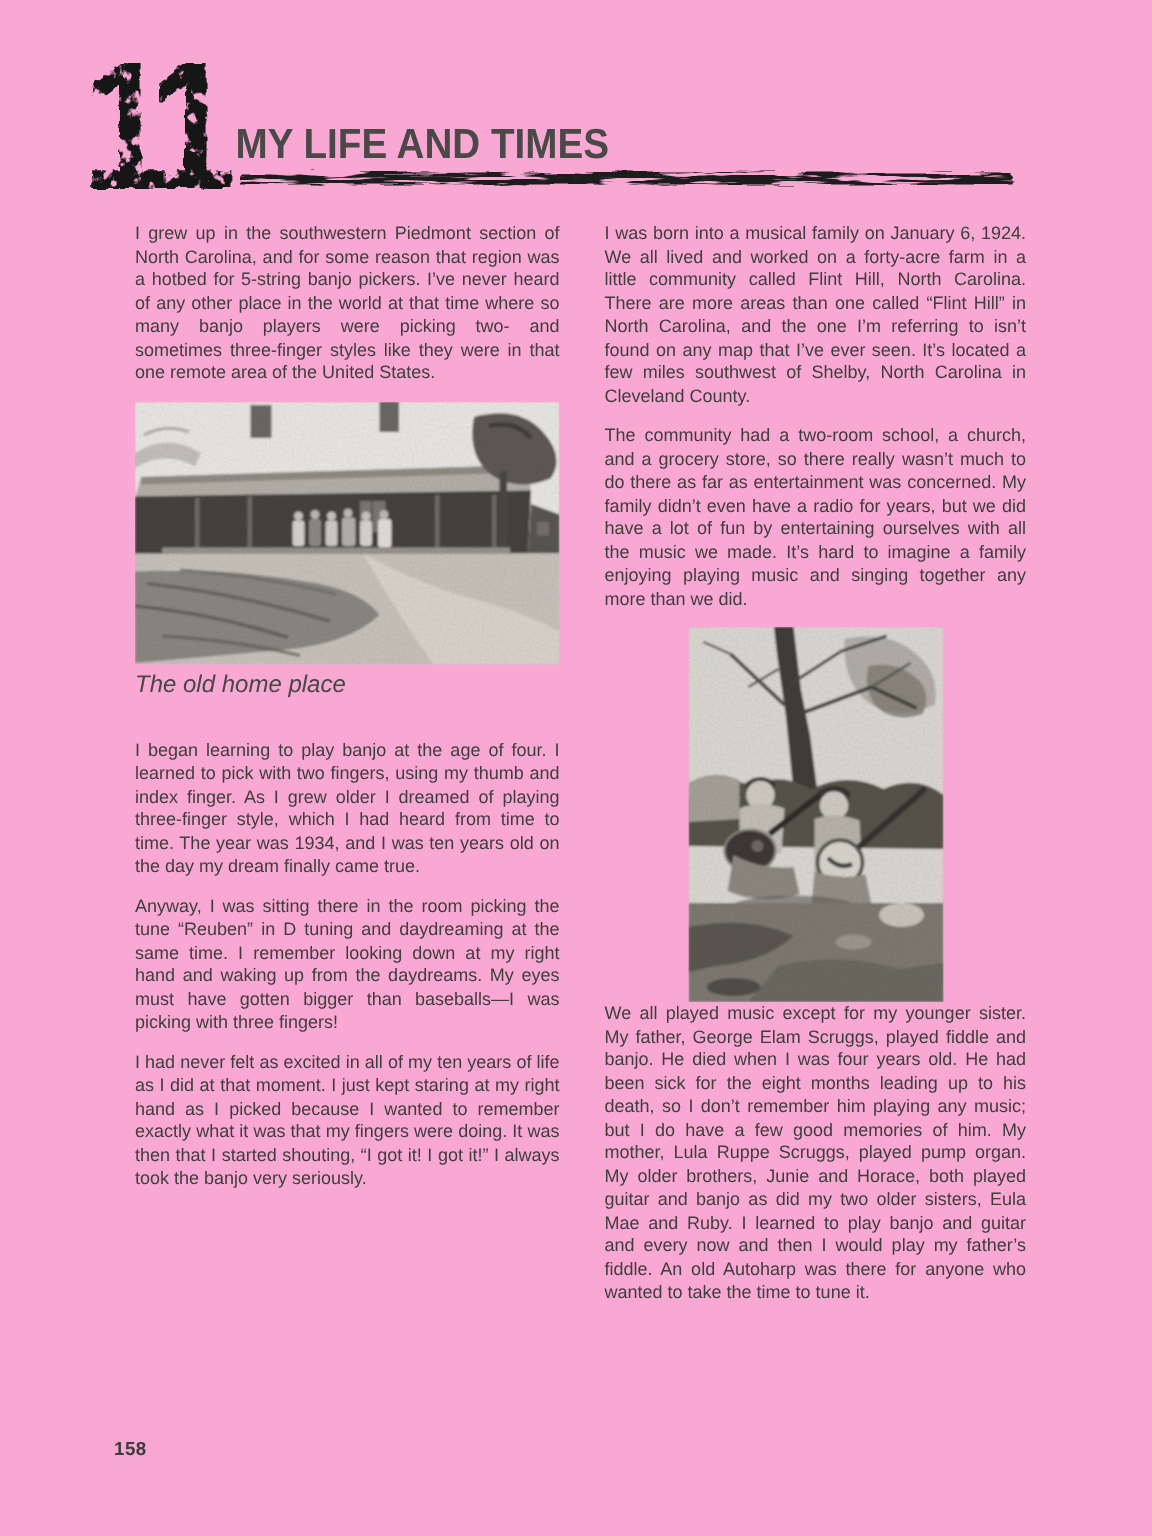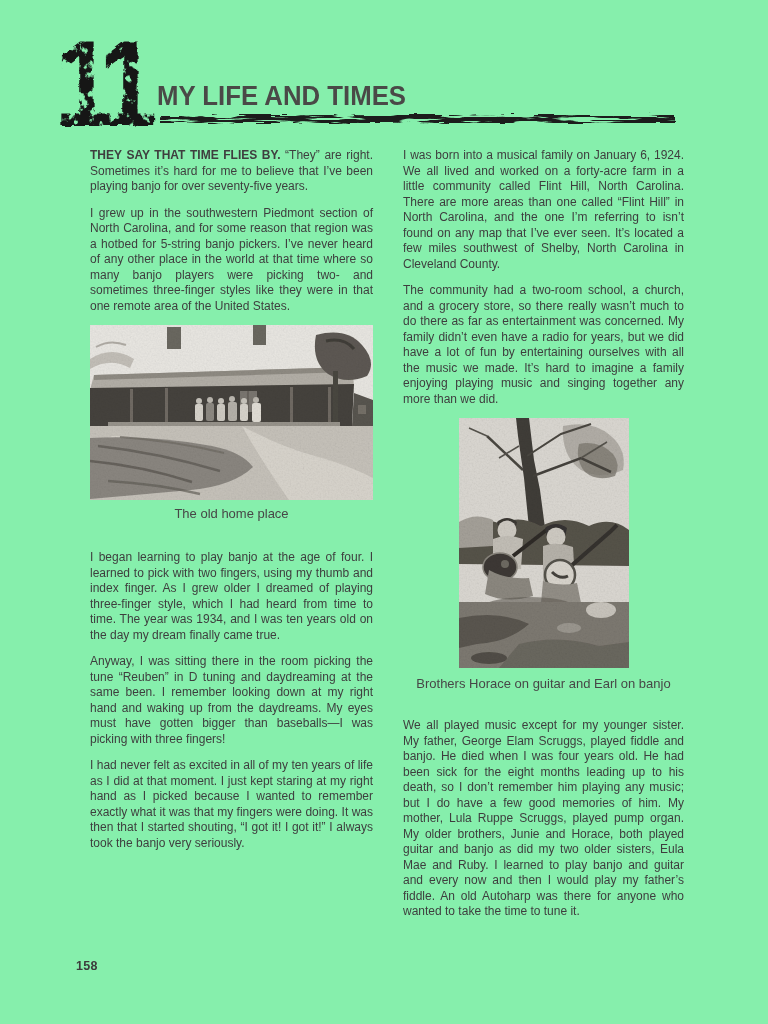--- a/index.html
+++ b/index.html
@@ -1,21 +1,21 @@
 <!DOCTYPE html>
 <html><head>
 <meta charset="utf-8">
 <style>
   html,body{margin:0;padding:0;}
   body{
     width:768px;height:1024px;position:relative;background:#f4f4f2;
     font-family:"Liberation Sans",sans-serif;
   }
   .page{
-    position:absolute;inset:0;background:#86efac;overflow:hidden;
+    position:absolute;inset:0;background:#f9a8d4;overflow:hidden;
   }
   
   .chapter-num-svg{position:absolute;left:60px;top:32px;}
   .page-title{
     position:absolute;left:157px;top:80px;
     font-size:28px;font-weight:800;color:#4a4947;letter-spacing:0px;
     transform:scaleX(.92);transform-origin:left center;white-space:nowrap;
   }
   .bar-svg{position:absolute;left:158px;top:112px;}
   
@@ -24,21 +24,21 @@
   .col-right{left:403px;width:281px;}
   .col p{
     margin:0 0 11px 0;font-size:12px;line-height:15.5px;color:#3e3e3e;
     text-align:justify;
   }
   .lead{font-weight:bold;}
   figure{margin:3px 0 0 0;}
   .photo-frame{display:block;}
   .photo-center{display:flex;justify-content:center;}
   .caption{
-    text-align:center;font-size:13px;color:#474747;
+    font-style:italic;text-align:left;font-size:16px;color:#474747;
     margin:7px 0 29px 0;line-height:14px;
   }
   .fig-right .caption{margin:9px 0 27px 0;}
   .page-number{
     position:absolute;left:76px;top:959px;
     font-size:12.5px;font-weight:bold;color:#3c3c3c;letter-spacing:.3px;
   }
 </style>
 </head>
 <body>
@@ -73,21 +73,20 @@
     <text x="-6" y="94" font-family="Liberation Sans, sans-serif" font-weight="bold" font-size="122" fill="#161616" letter-spacing="-10" transform="scale(0.86,1)" filter="url(#distress)">11</text>
   </svg>
 
   <div class="page-title">MY LIFE AND TIMES</div>
 
   <svg class="bar-svg" width="520" height="14" viewBox="0 0 520 14">
     <rect x="2" y="3" width="515" height="8" fill="#1b1b1b" filter="url(#distressBar)"></rect>
   </svg>
 
   <div class="col col-left">
-    <p><span class="lead">THEY SAY THAT TIME FLIES BY.</span><span> “They” are right. Sometimes it’s hard for me to believe that I’ve been playing banjo for over seventy-five years.</span></p>
     <p>I grew up in the southwestern Piedmont section of North Carolina, and for some reason that region was a hotbed for 5-string banjo pickers. I’ve never heard of any other place in the world at that time where so many banjo players were picking two- and sometimes three-finger styles like they were in that one remote area of the United States.</p>
 
     <figure>
       <svg class="photo-frame" width="283" height="175" viewBox="0 0 283 175" role="img">
         <g filter="url(#soft)">
           <rect x="0" y="0" width="283" height="175" fill="#e9e7e2"></rect>
 
           <path d="M0,34 q22,-14 44,0 l-4,9 q-20,-11 -40,1 z" fill="#c3bfb8"></path>
           <path d="M6,22 q14,-8 30,-2" stroke="#b0aca5" stroke-width="2" fill="none"></path>
 
@@ -140,21 +139,21 @@
           <path d="M0,136 q52,5 102,21" stroke="#57534c" stroke-width="2.5" fill="none" opacity=".7"></path>
           <path d="M18,156 q50,3 92,13" stroke="#5e5a53" stroke-width="2.5" fill="none" opacity=".65"></path>
           <path d="M30,112 q55,4 104,16" stroke="#6e6a62" stroke-width="2" fill="none" opacity=".7"></path>
         </g>
         <rect width="283" height="175" filter="url(#grain)" opacity="0.20" style="mix-blend-mode:multiply"></rect>
       </svg>
       <figcaption class="caption">The old home place</figcaption>
     </figure>
 
     <p>I began learning to play banjo at the age of four. I learned to pick with two fingers, using my thumb and index finger. As I grew older I dreamed of playing three-finger style, which I had heard from time to time. The year was 1934, and I was ten years old on the day my dream finally came true.</p>
-    <p>Anyway, I was sitting there in the room picking the tune “Reuben” in D tuning and daydreaming at the same been. I remember looking down at my right hand and waking up from the daydreams. My eyes must have gotten bigger than baseballs—I was picking with three fingers!</p>
+    <p>Anyway, I was sitting there in the room picking the tune “Reuben” in D tuning and daydreaming at the same time. I remember looking down at my right hand and waking up from the daydreams. My eyes must have gotten bigger than baseballs—I was picking with three fingers!</p>
     <p>I had never felt as excited in all of my ten years of life as I did at that moment. I just kept staring at my right hand as I picked because I wanted to remember exactly what it was that my fingers were doing. It was then that I started shouting, “I got it! I got it!” I always took the banjo very seriously.</p>
   </div>
 
   <div class="col col-right">
     <p>I was born into a musical family on January 6, 1924. We all lived and worked on a forty-acre farm in a little community called Flint Hill, North Carolina. There are more areas than one called “Flint Hill” in North Carolina, and the one I’m referring to isn’t found on any map that I’ve ever seen. It’s located a few miles southwest of Shelby, North Carolina in Cleveland County.</p>
     <p>The community had a two-room school, a church, and a grocery store, so there really wasn’t much to do there as far as entertainment was concerned. My family didn’t even have a radio for years, but we did have a lot of fun by entertaining ourselves with all the music we made. It’s hard to imagine a family enjoying playing music and singing together any more than we did.</p>
 
     <figure class="fig-right">
       <div class="photo-center">
         <svg class="photo-frame" width="170" height="250" viewBox="0 0 170 250" role="img">
@@ -200,20 +199,19 @@
             <rect x="0" y="184" width="170" height="66" fill="#7d7971"></rect>
             <path d="M0,200 q40,-8 70,6 q-20,18 -52,20 L0,230 z" fill="#5a564f"></path>
             <path d="M60,226 q40,-10 80,2 l30,-4 l0,26 L40,250 z" fill="#6b675f"></path>
             <ellipse cx="142" cy="192" rx="15" ry="8" fill="#c9c5bd"></ellipse>
             <ellipse cx="110" cy="210" rx="12" ry="5" fill="#9b978f"></ellipse>
             <ellipse cx="30" cy="240" rx="18" ry="6" fill="#514e47"></ellipse>
           </g>
           <rect width="170" height="250" filter="url(#grain)" opacity="0.22" style="mix-blend-mode:multiply"></rect>
         </svg>
       </div>
-      <figcaption class="caption">Brothers Horace on guitar and Earl on banjo</figcaption>
     </figure>
 
     <p>We all played music except for my younger sister. My father, George Elam Scruggs, played fiddle and banjo. He died when I was four years old. He had been sick for the eight months leading up to his death, so I don’t remember him playing any music; but I do have a few good memories of him. My mother, Lula Ruppe Scruggs, played pump organ. My older brothers, Junie and Horace, both played guitar and banjo as did my two older sisters, Eula Mae and Ruby. I learned to play banjo and guitar and every now and then I would play my father’s fiddle. An old Autoharp was there for anyone who wanted to take the time to tune it.</p>
   </div>
 
   <div class="page-number">158</div>
 </div>
 
 </body></html>

